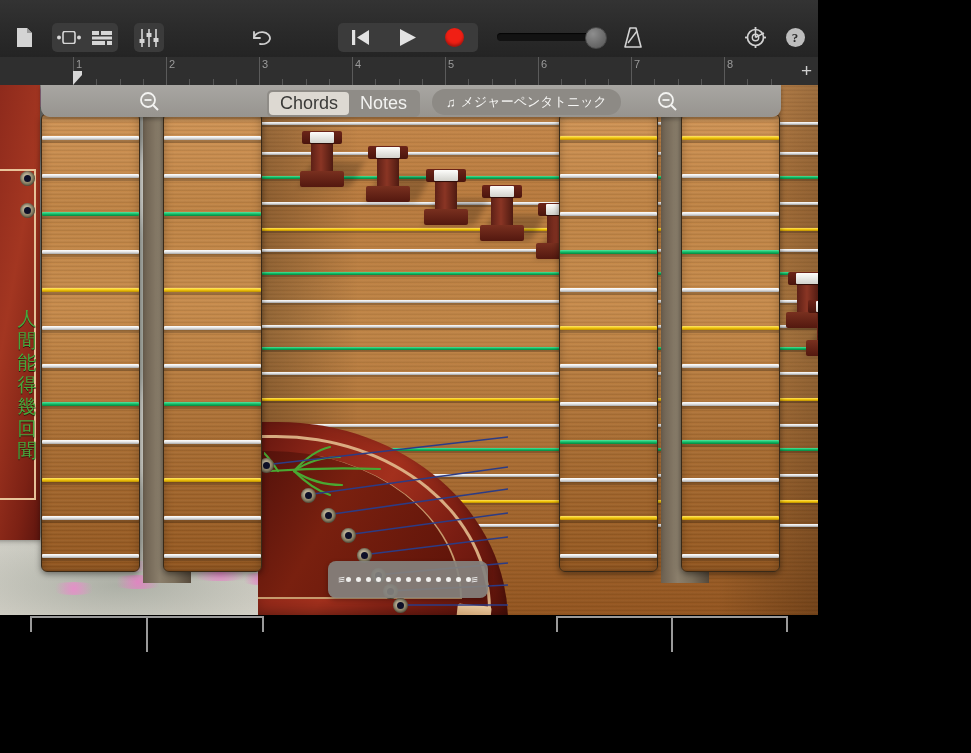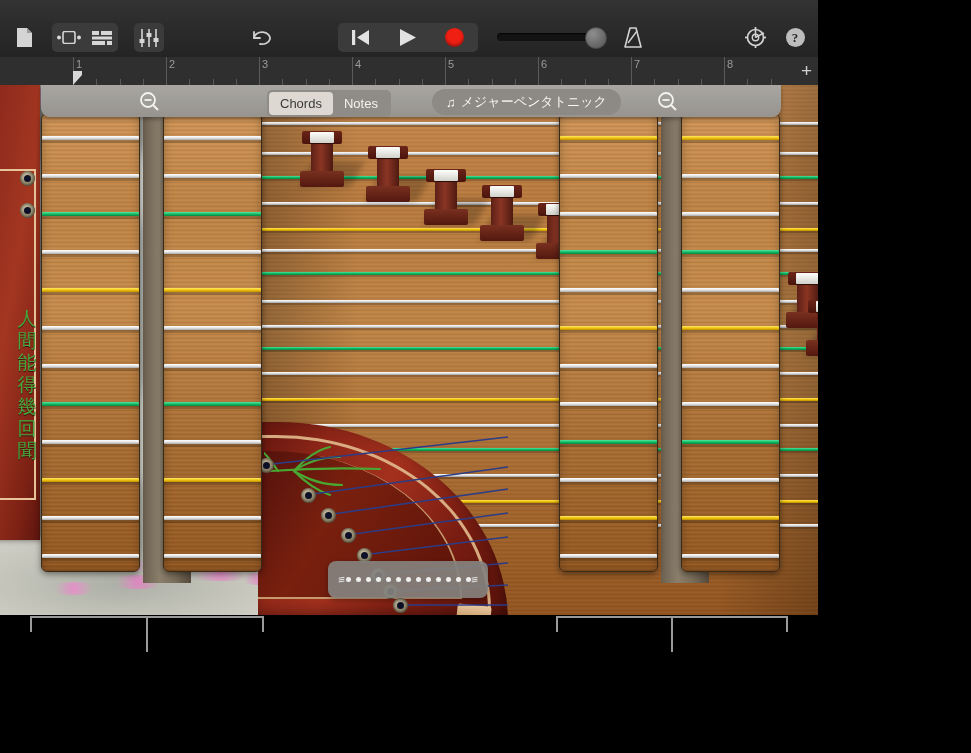--- a/index.html
+++ b/index.html
@@ -134,21 +134,21 @@
   .divider{position:absolute;top:85px;width:48px;height:498px;
     background:linear-gradient(90deg,#6b5f4f,#8b7f6c 35%,#7a6e5b 65%,#55493b);}
 
   
   .hud{position:absolute;left:41px;top:85px;width:740px;height:32px;
     background:linear-gradient(#a8a6a2,#97948f);
     border-bottom-left-radius:9px;border-bottom-right-radius:9px;
     box-shadow:0 2px 4px rgba(0,0,0,.35);}
   .seg{position:absolute;left:226px;top:5px;height:23px;display:flex;
     background:#8f8c87;border-radius:5px;padding:2px;}
-  .seg>div{padding:0 11px;height:23px;line-height:23px;font-size:13px;color:#f2f2f0;border-radius:4px;}
+  .seg>div{padding:0 11px;height:23px;line-height:23px;font-size:18px;color:#f2f2f0;border-radius:4px;}
   .seg .on{background:#ddd9d2;color:#3a3a38;}
   .scale-pill{position:absolute;left:391px;top:4px;height:26px;border-radius:13px;
     background:#8d8a85;display:flex;align-items:center;gap:5px;padding:0 14px;
     color:#f7f7f5;font-size:13px;}
   .zoomico{position:absolute;top:4px;width:26px;height:26px;}
 
   
   .vib{position:absolute;left:328px;top:561px;width:160px;height:37px;border-radius:8px;
     background:rgba(132,130,126,.92);display:flex;align-items:center;justify-content:space-between;
     padding:0 10px;box-sizing:border-box;box-shadow:0 2px 5px rgba(0,0,0,.3);}

